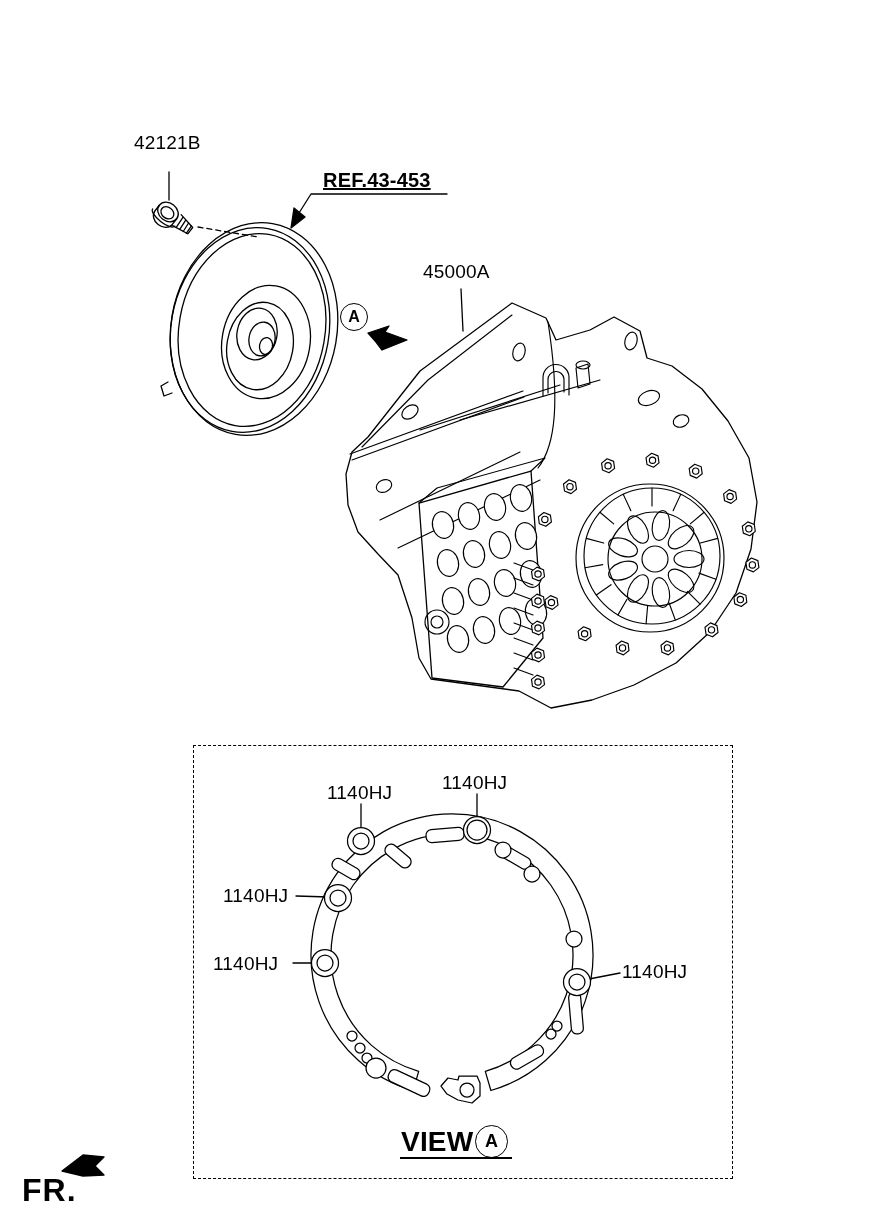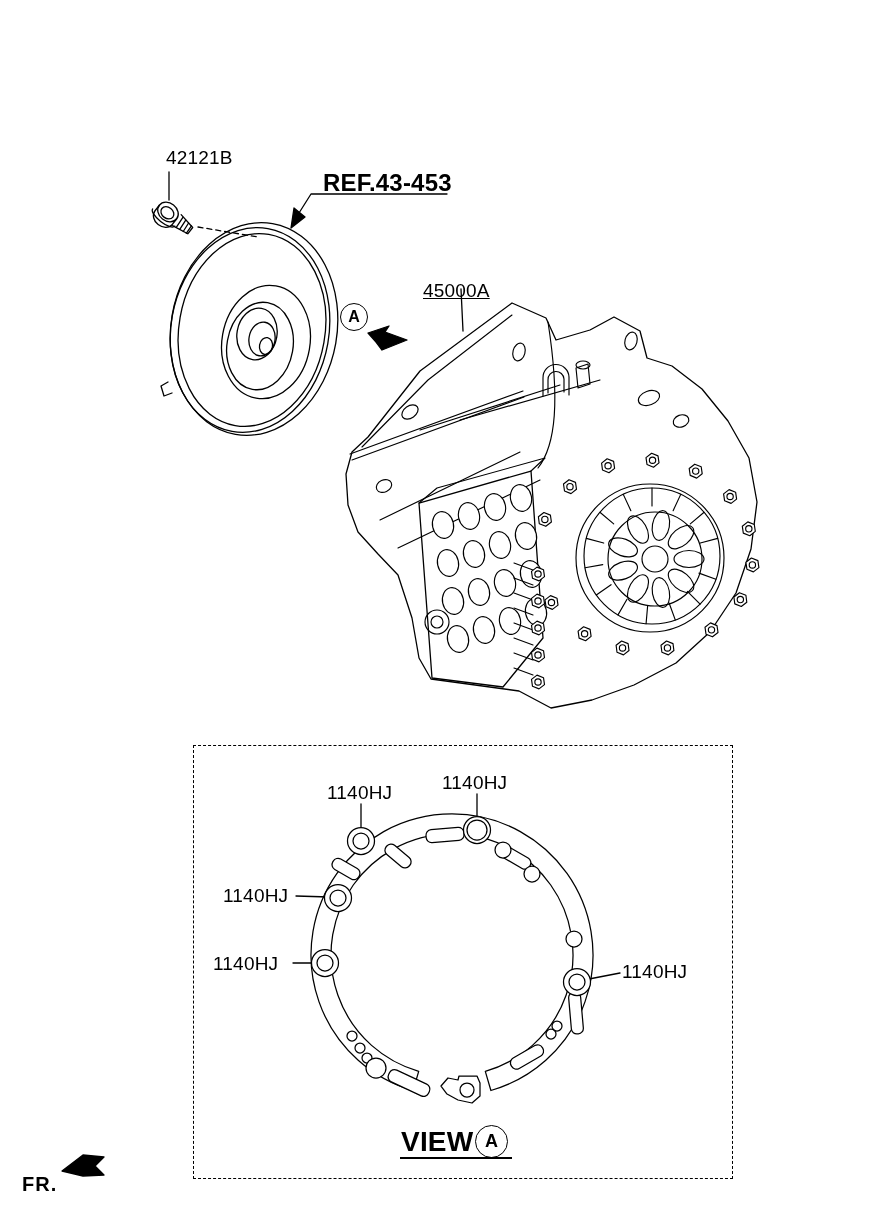--- a/index.html
+++ b/index.html
@@ -8,26 +8,26 @@
   #art{position:absolute;left:0;top:0;}
   .lbl{position:absolute;font-size:19px;line-height:1.05;white-space:nowrap;color:#000;
        letter-spacing:0.2px;}
   .bold{font-weight:700;}
   .circle-marker{position:absolute;border:1.7px solid #000;border-radius:50%;
        display:flex;align-items:center;justify-content:center;font-weight:700;background:#fff0;}
   #marker-a{left:340px;top:303px;width:26px;height:26px;font-size:16px;}
   #view-marker{left:475px;top:1125px;width:31px;height:31px;font-size:18px;}
   #view-title{left:401px;top:1127px;font-size:28px;}
   #view-underline{position:absolute;left:400px;top:1157px;width:112px;height:2px;background:#000;}
-  #fr-label{left:22px;top:1174px;font-size:20px;letter-spacing:1px;text-align:center;}
+  #fr-label{left:22px;top:1174px;font-size:32px;letter-spacing:1px;text-align:center;}
   #dashed-box{position:absolute;left:193px;top:745px;width:538px;height:432px;
        border:1.6px dashed #000;}
-  #ref-label{left:323px;top:170px;font-size:24px;}
-  #lbl-bolt{left:134px;top:148px;margin-left:32px;}
-  #lbl-assembly{left:423px;top:281px;text-decoration:underline;}
+  #ref-label{left:323px;top:170px;font-size:20px;text-decoration:underline;}
+  #lbl-bolt{left:134px;top:133px;}
+  #lbl-assembly{left:423px;top:262px;}
   #lbl-g1{left:327px;top:783px;}
   #lbl-g2{left:442px;top:773px;}
   #lbl-g3{left:223px;top:886px;}
   #lbl-g4{left:213px;top:954px;}
   #lbl-g5{left:622px;top:962px;}
 </style>
 </head>
 <body>
 
 <div id="page">

